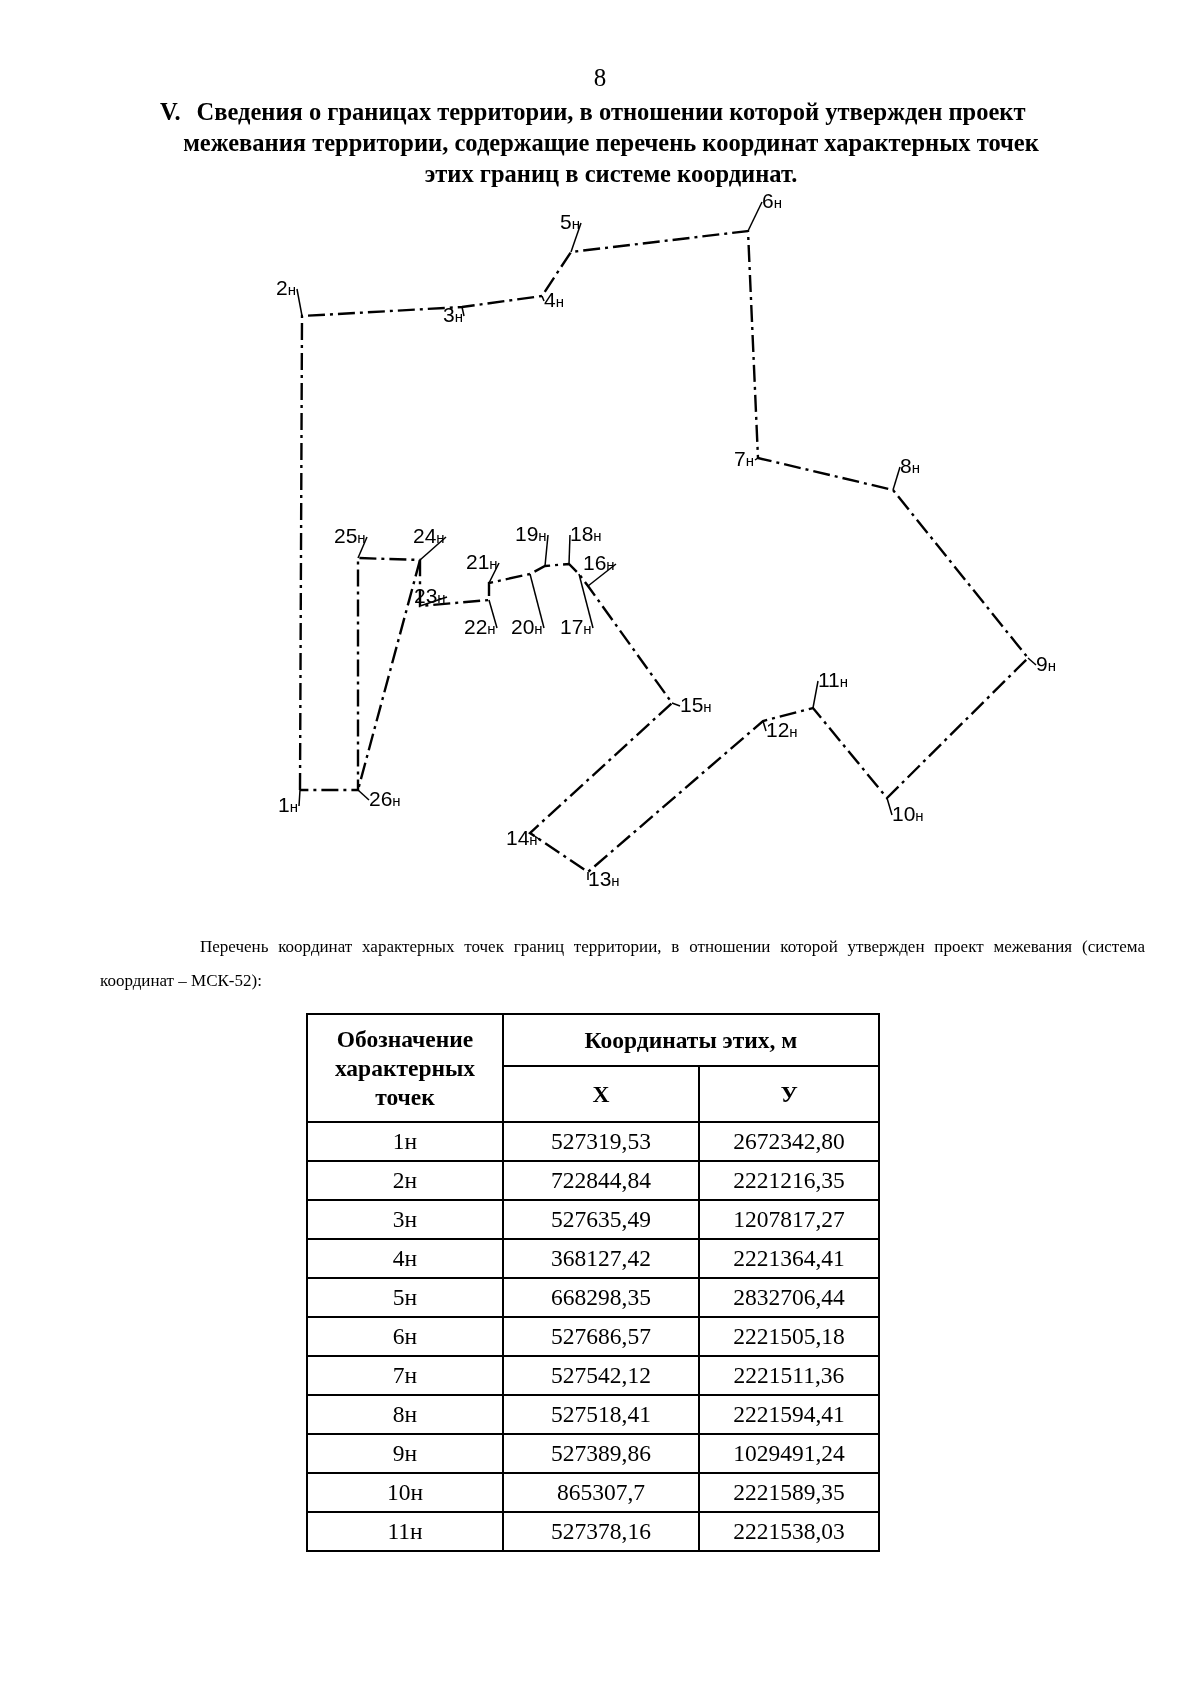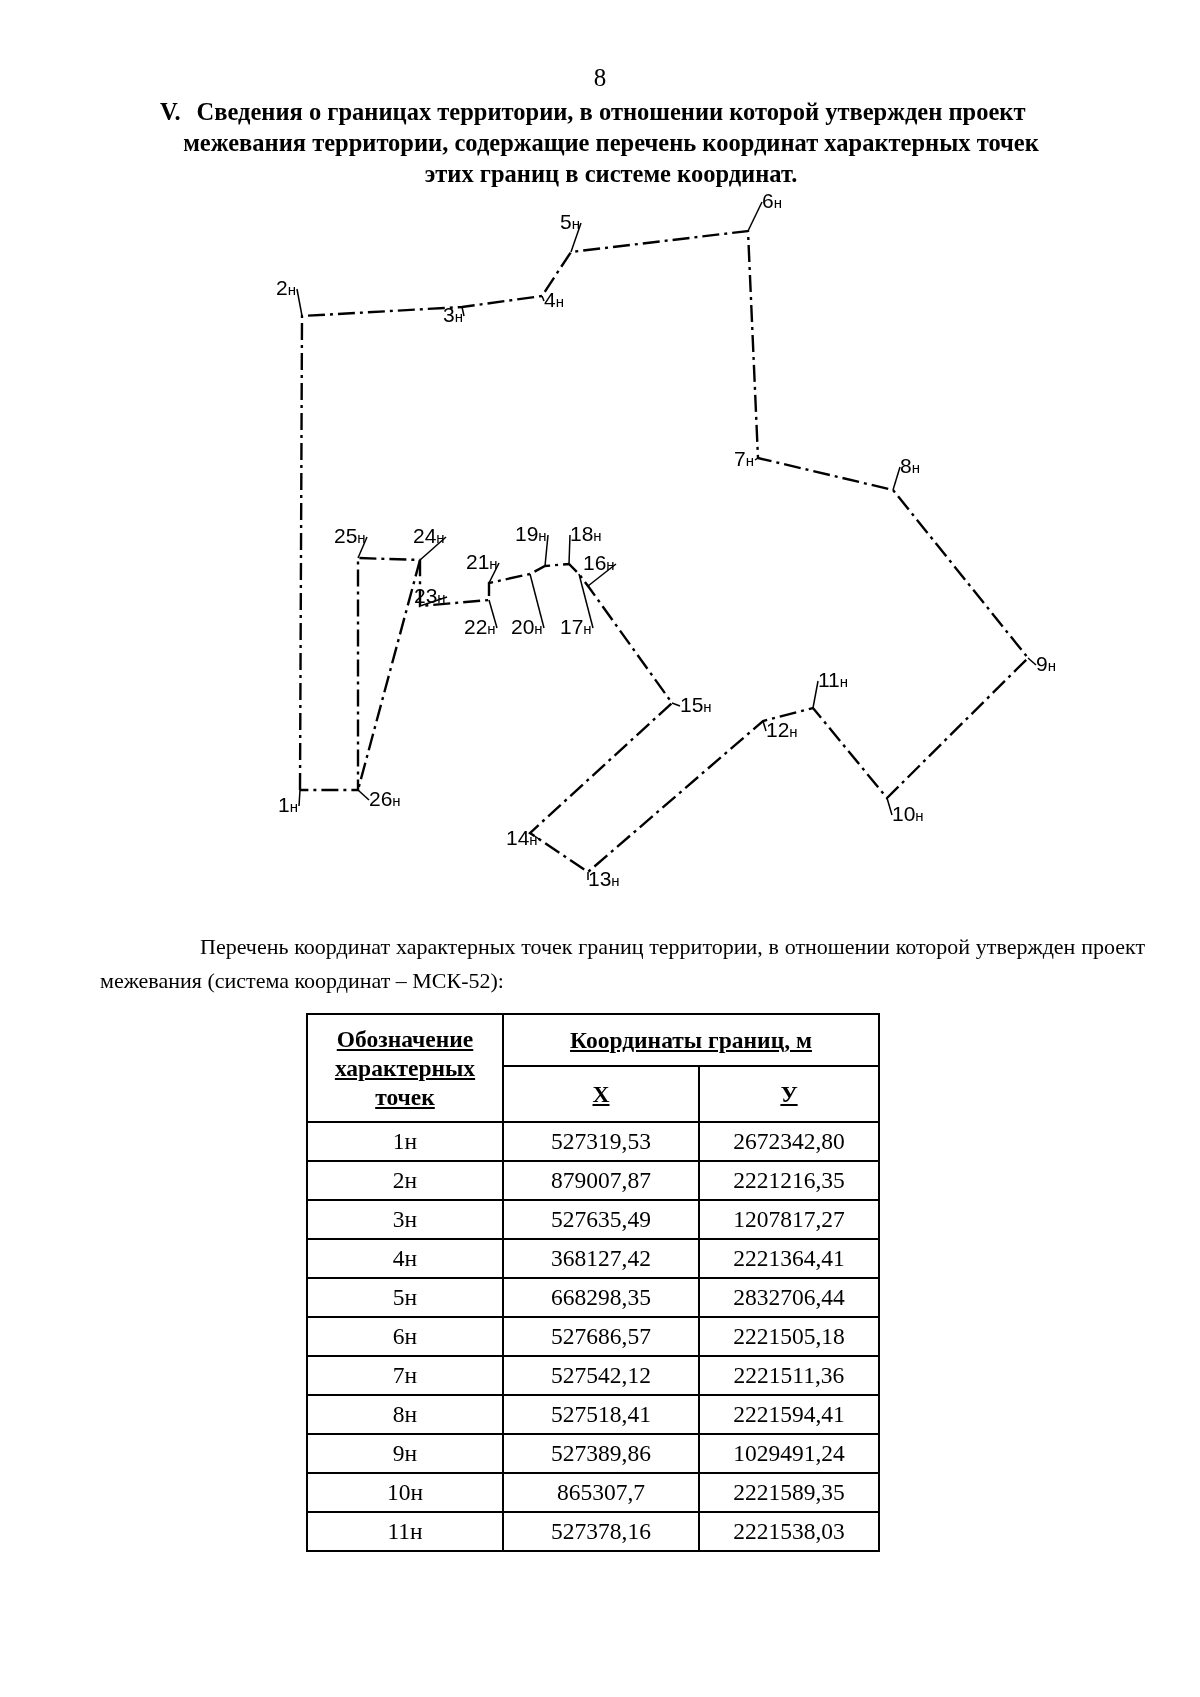--- a/index.html
+++ b/index.html
@@ -57,21 +57,21 @@
     height: 730px;
   }
   .diagram-wrap svg {
     display: block;
   }
   .caption {
     position: absolute;
     top: 930px;
     left: 100px;
     width: 1045px;
-    font-size: 22px;
+    font-size: 17px;
     line-height: 34px;
     text-align: justify;
     text-indent: 100px;
   }
   .coords-table {
     position: absolute;
     top: 1013px;
     left: 306px;
     border-collapse: collapse;
     font-size: 23px;
@@ -79,21 +79,20 @@
   .coords-table td, .coords-table th {
     border: 2px solid #000000;
     text-align: center;
     vertical-align: middle;
     padding: 2px 4px;
   }
   .coords-table th {
     font-weight: bold;
     font-size: 23.5px;
     line-height: 29px;
-    text-decoration: underline;
   }
   .col-point { width: 186px; }
   .col-x { width: 186px; }
   .col-y { width: 170px; }
   .coords-table td { height: 33px; line-height: 33px; font-size: 23.5px; }
   .hdr-point { height: 96px; }
   .hdr-group { height: 46px; }
   .hdr-axis { height: 50px; }
 </style>
 </head>
@@ -172,36 +171,36 @@
         </g>
     </svg>
   </div>
 
   <div class="caption">Перечень координат характерных точек границ территории, в отношении которой утвержден проект межевания (система координат – МСК-52):</div>
 
   <table class="coords-table">
     <thead>
       <tr>
         <th class="col-point hdr-point" rowspan="2">Обозначение характерных точек</th>
-        <th class="hdr-group" colspan="2">Координаты границ, м</th>
+        <th class="hdr-group" colspan="2">Координаты этих, м</th>
       </tr>
       <tr>
         <th class="col-x hdr-axis">Х</th>
         <th class="col-y hdr-axis">У</th>
       </tr>
     </thead>
     <tbody id="coords-body">
         <tr>
           <td class="col-point">1н</td>
           <td class="col-x">527319,53</td>
           <td class="col-y">2672342,80</td>
         </tr>
         <tr>
           <td class="col-point">2н</td>
-          <td class="col-x">879007,87</td>
+          <td class="col-x">722844,84</td>
           <td class="col-y">2221216,35</td>
         </tr>
         <tr>
           <td class="col-point">3н</td>
           <td class="col-x">527635,49</td>
           <td class="col-y">1207817,27</td>
         </tr>
         <tr>
           <td class="col-point">4н</td>
           <td class="col-x">368127,42</td>

